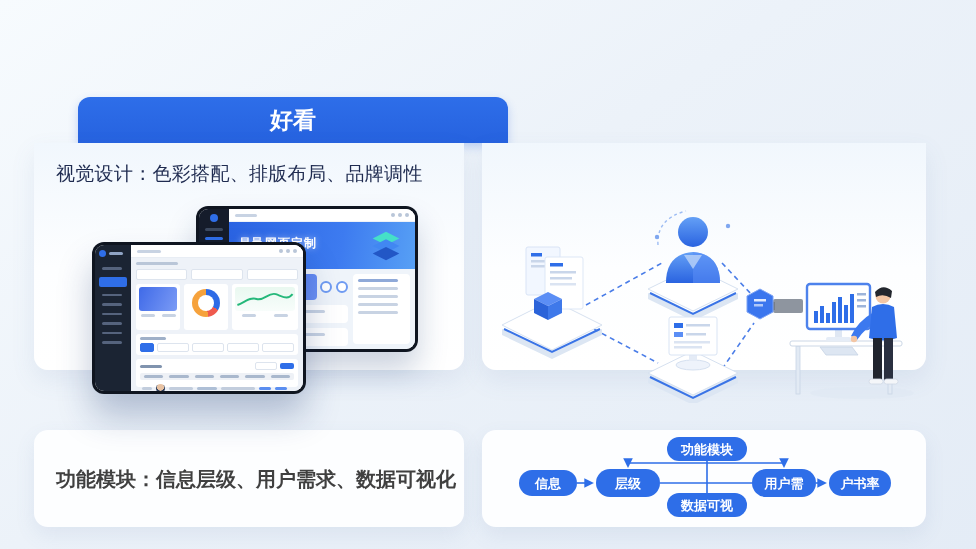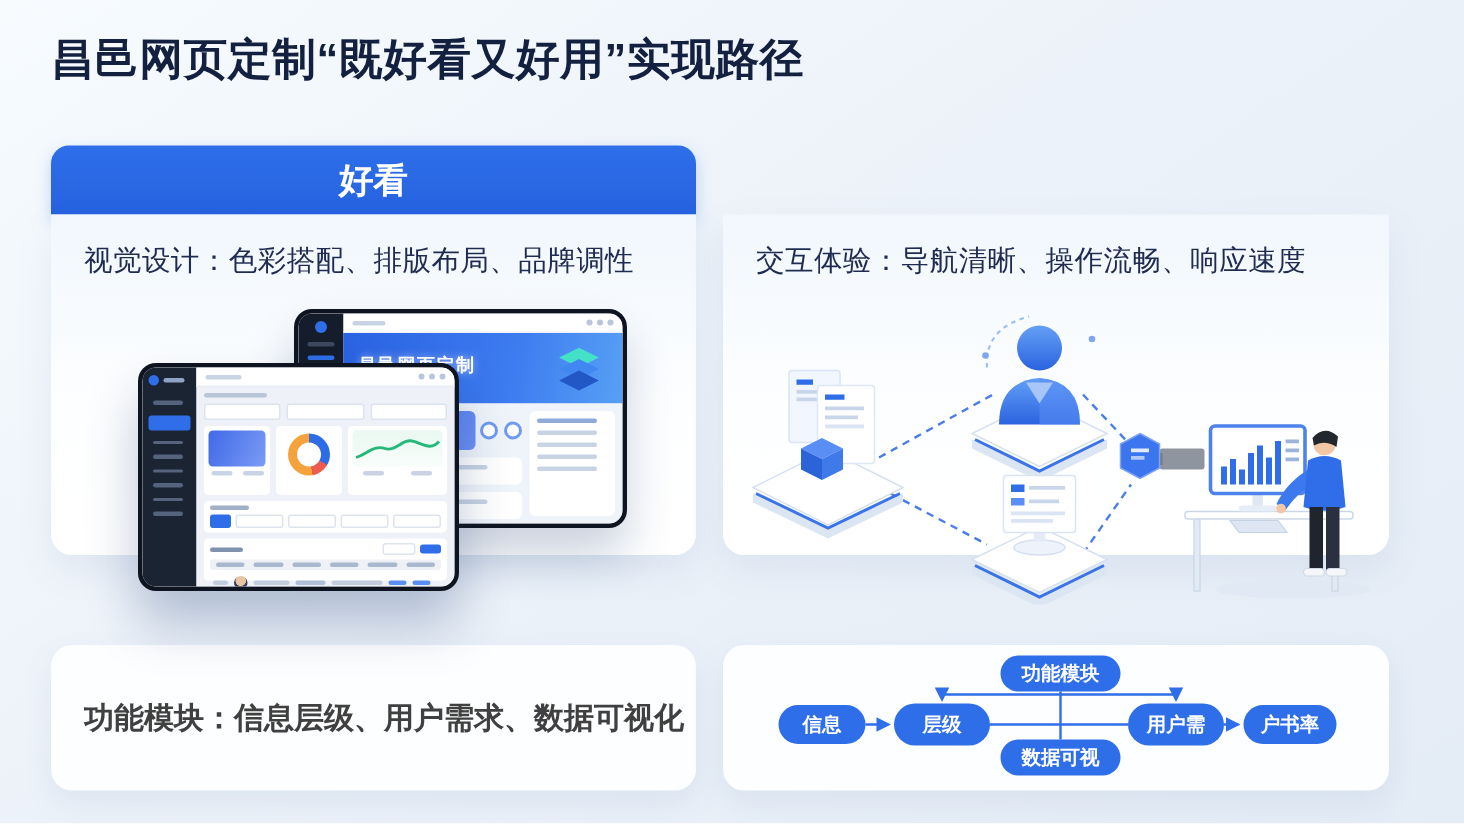--- a/index.html
+++ b/index.html
@@ -6,21 +6,21 @@
   .stage{position:relative;width:976px;height:549px;overflow:hidden;
     background:linear-gradient(145deg,#f7fbfe 0%,#ecf2f9 45%,#e4ecf6 100%);
     font-family:"Liberation Sans","DejaVu Sans",sans-serif;}
   
   .page-title{position:absolute;left:34px;top:20px;font-size:29px;font-weight:800;
     color:#14203f;letter-spacing:.5px;}
   
   .panel-header{position:absolute;top:97px;height:46px;border-radius:12px 12px 0 0;
     background:linear-gradient(180deg,#2e6ee9,#2662df);color:#fff;display:flex;
     align-items:center;justify-content:center;font-size:23px;font-weight:700;
-    box-shadow:0 4px 10px rgba(38,98,223,.25);}
+    box-shadow:0 4px 10px rgba(38,98,223,.25);margin-left:44px;}
   .panel-body{position:absolute;top:143px;height:227px;border-radius:0 0 14px 14px;
     background:linear-gradient(180deg,#f1f7fd 0%,#fdfeff 55%,#ffffff 100%);
     box-shadow:0 10px 24px rgba(90,120,170,.10);}
   .left-col{left:34px;width:430px;}
   .right-col{left:482px;width:444px;}
   .panel-desc{position:absolute;top:18px;left:22px;font-size:19px;font-weight:500;
     color:#1f2b50;letter-spacing:.3px;white-space:nowrap;}
   .bottom-card{position:absolute;top:430px;height:97px;border-radius:14px;
     background:#fdfeff;box-shadow:0 8px 20px rgba(90,120,170,.10);}
   .bottom-card .text{position:absolute;left:22px;top:50%;transform:translateY(-50%);
@@ -131,21 +131,20 @@
   
   .flow-svg{position:absolute;inset:0;width:100%;height:100%;}
   .flow-label{fill:#ffffff;font-size:13px;font-weight:700;text-anchor:middle;
     font-family:"Liberation Sans","DejaVu Sans",sans-serif;}
 </style>
 </head>
 <body>
 
 <div class="stage">
 
-  <div class="page-title">昌邑网页定制“既好看又好用”实现路径</div>
 
   <div class="panel-header left-col">
     <span>好看</span>
   </div>
 
   <div class="panel-body left-col">
     <div class="panel-desc">视觉设计：色彩搭配、排版布局、品牌调性</div>
 
     <div class="mockups">
 
@@ -315,21 +314,20 @@
 
     </div>
   </div>
 
   <div class="bottom-card left-col">
     <div class="text">功能模块：信息层级、用户需求、数据可视化</div>
   </div>
 
 
   <div class="panel-body right-col">
-    <div class="panel-desc">交互体验：导航清晰、操作流畅、响应速度</div>
 
     <svg class="illus" viewBox="0 0 428 210">
       <defs>
         <linearGradient id="gBlue" x1="0" y1="0" x2="0" y2="1">
           <stop offset="0" stop-color="#64a0f6"></stop>
             <stop offset="1" stop-color="#2a63e0"></stop>
         </linearGradient>
       </defs>
 
       <g stroke="#4a7de8" stroke-width="1.6" stroke-dasharray="5 4" fill="none">

